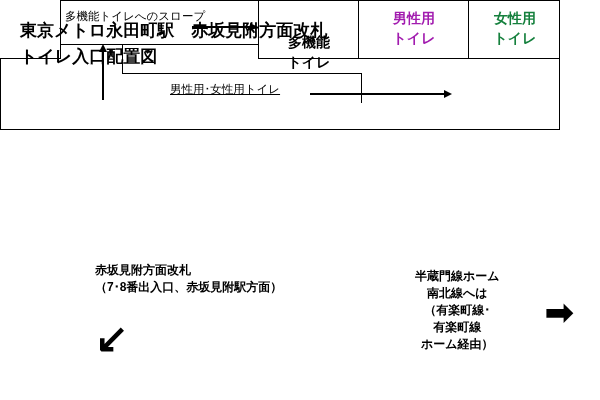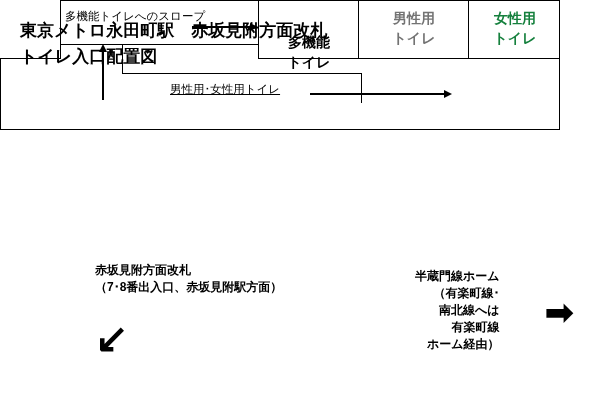--- a/index.html
+++ b/index.html
@@ -49,21 +49,21 @@
   
   .room-label {
     position: absolute;
     text-align: center;
     font-size: 14px;
     font-weight: 700;
     line-height: 20px;
     white-space: nowrap;
   }
   .room-multi { color: #000000; }
-  .room-male  { color: #737373; }
+  .room-male  { color: #a21caf; }
   .room-female{ color: #15803d; }
 
   
   .slope-label {
     position: absolute;
     font-size: 11.5px;
     line-height: 16px;
     color: #000000;
     white-space: nowrap;
   }
@@ -168,22 +168,22 @@
       <div>トイレ</div>
     </div>
   </div>
 
   <div class="caption" style="left:95px; top:262px;">
     <div>赤坂見附方面改札</div>
     <div class="sub">（7･8番出入口、赤坂見附駅方面）</div>
   </div>
   <div class="big-arrow" style="left:95px; top:318px;">↙</div>
 
-  <div class="caption" style="left:415px; top:268px; text-align:right;">
+  <div class="caption" style="left:415px; top:268px; text-align:center;">
     <div>半蔵門線ホーム</div>
+    <div>南北線へは</div>
     <div>（有楽町線･</div>
-    <div>南北線へは</div>
     <div>有楽町線</div>
     <div>ホーム経由）</div>
   </div>
   <div class="big-arrow" style="left:545px; top:292px; font-size:34px;">➡</div>
 
 </div>
 
 </body></html>

